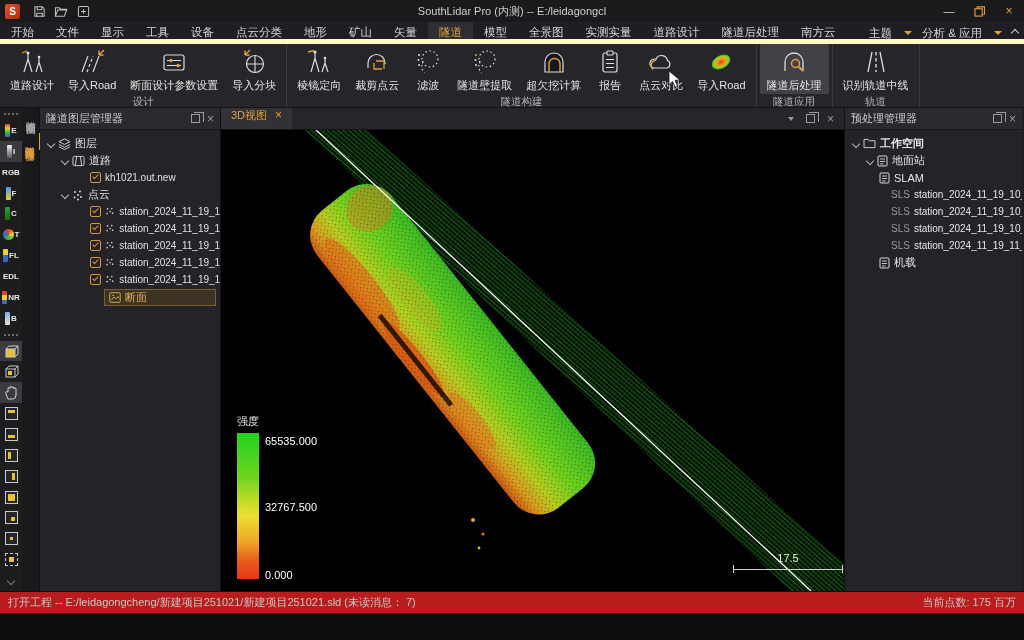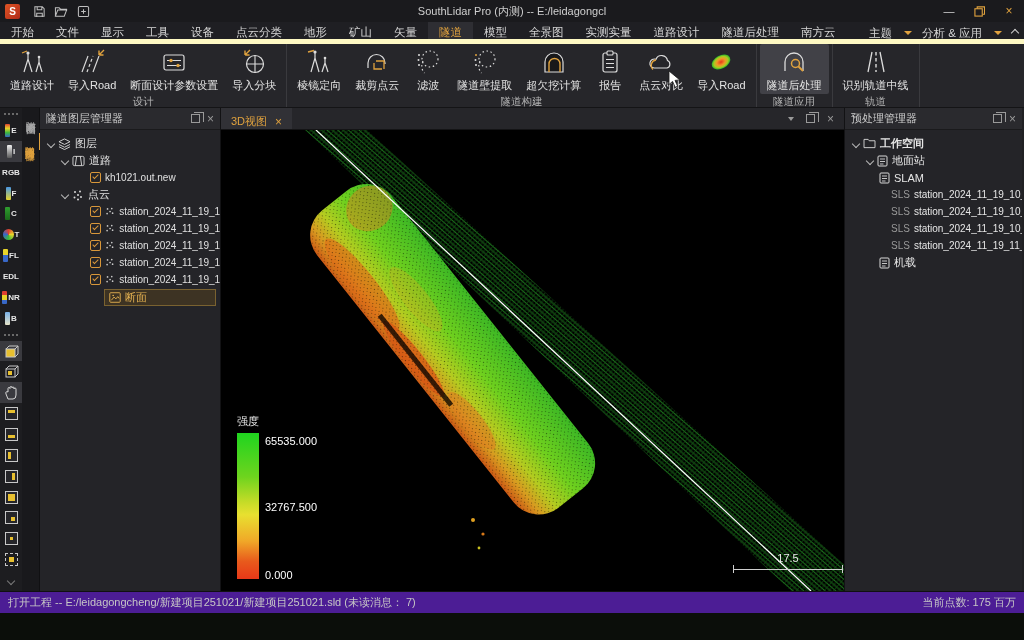--- a/index.html
+++ b/index.html
@@ -86,21 +86,21 @@
     border-bottom:1.5px solid #d8973a; transform:rotate(45deg); display:block; }
   .selrow { background:#3d3323; border:1px solid #7a6230; color:#e2b050; height:17px;
     display:flex; align-items:center; gap:4px; padding:0 4px; }
   .badge { font-size:10px; color:#999; flex:none; }
   .stxt { font-size:10px; overflow:hidden; }
   .rp .trow { color:#e6e6e6; }
 
   
   .cn { width:623px; display:flex; flex-direction:column; background:#000; }
   .vtb { height:22px; background:#26262a; display:flex; align-items:stretch; border-bottom:1px solid #141416; }
-  .v3dtab { display:flex; align-items:flex-end; gap:8px; padding:0 10px; background:#313136;
+  .v3dtab { display:flex; align-items:flex-start; gap:8px; padding:0 10px; background:#313136;
     color:#e0a23e; font-size:11px; }
   .v3dtab .x { color:#e0a23e; font-size:12px; }
   .vtbr { margin-left:auto; display:flex; align-items:center; gap:12px; padding-right:10px; }
   .fl-ic { width:9px; height:9px; border:1px solid #9a9a9a; position:relative; }
   .fl-ic:before { content:""; position:absolute; left:2px; top:-3px; width:9px; height:9px; border:1px solid #9a9a9a;
     border-bottom:none; border-left:none; }
   .tri-dn.gray { border-top-color:#9a9a9a; border-left-width:3.5px; border-right-width:3.5px; }
   .vp { position:relative; width:623px; height:461px; background:#000; overflow:hidden; }
   .legend { position:absolute; left:16px; top:284px; color:#fff; }
   .lg-title { font-size:11px; margin-bottom:4px; color:#e8e8e8; }
@@ -109,21 +109,21 @@
     background:linear-gradient(#1fd41f,#6ed41e 30%,#c8dc28 48%,#e8e030 56%,#f0a828 74%,#e85a1c 88%,#e83818); }
   .lg-max { position:absolute; left:28px; top:2px; font-size:11px; }
   .lg-mid { position:absolute; left:28px; top:68px; font-size:11px; }
   .lg-min { position:absolute; left:28px; bottom:-2px; font-size:11px; }
   .scalebar { position:absolute; left:512px; top:422px; width:110px; color:#e8e8e8; text-align:center; }
   .sc-label { font-size:11px; margin-bottom:1px; }
   .sc-line { height:8px; border-left:1px solid #cfcfcf; border-right:1px solid #cfcfcf; position:relative; }
   .sc-line:before { content:""; position:absolute; left:0; right:0; top:4px; border-top:1px solid #cfcfcf; }
 
   
-  .sb { height:22px; background:#4c1d95; border-top:1px solid #101012; display:flex; align-items:center;
+  .sb { height:22px; background:#b91c1c; border-top:1px solid #101012; display:flex; align-items:center;
     justify-content:space-between; padding:0 8px; font-size:11px; color:#c6c6c6; }
   .bf { height:27px; background:#0b0e0a; }
 
   .cursor { position:absolute; left:668px; top:70px; z-index:60; }
 </style>
 </head>
 <body>
 
 <div class="app">
 

